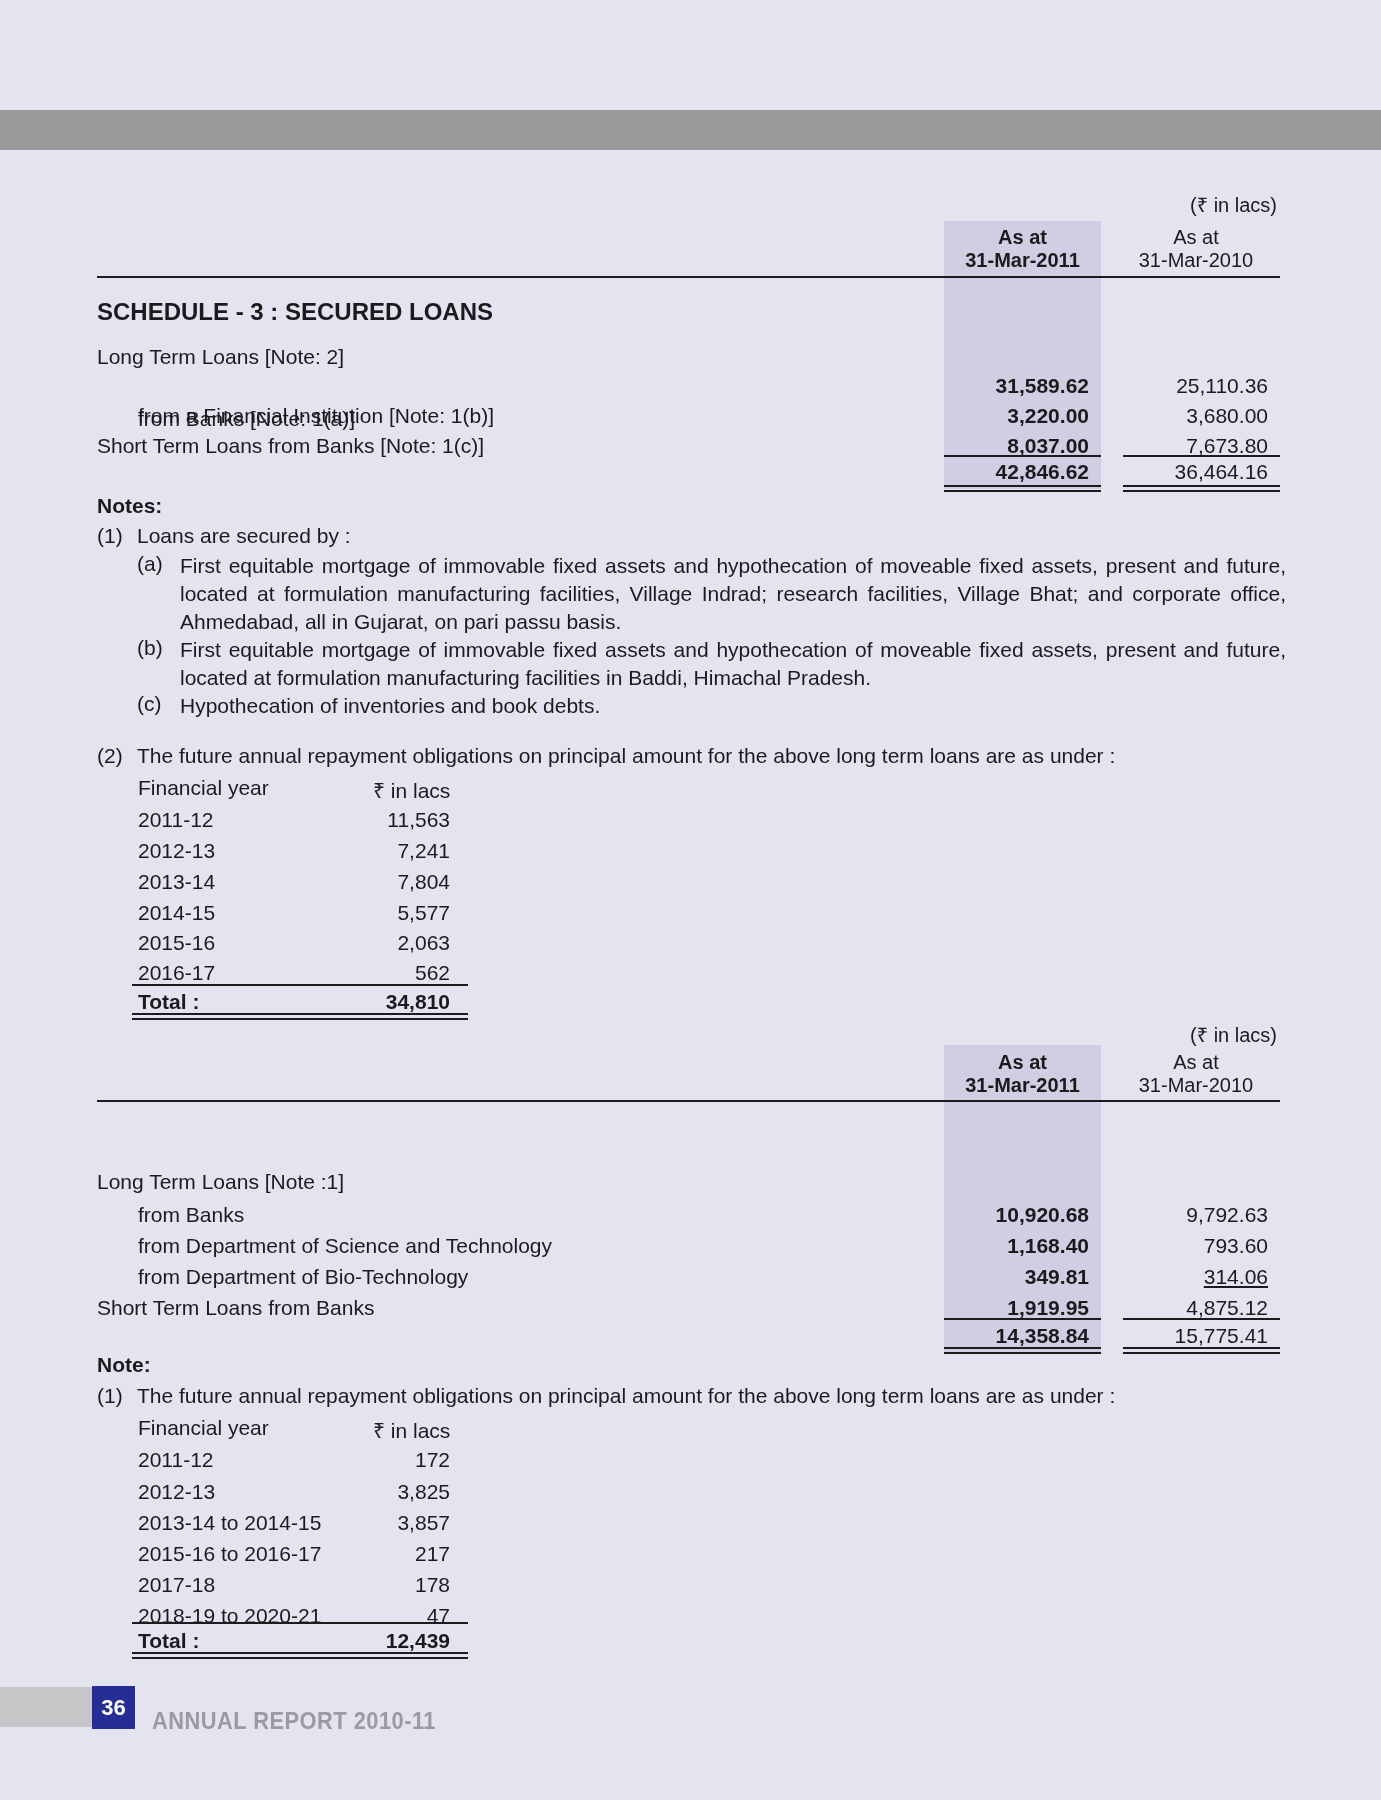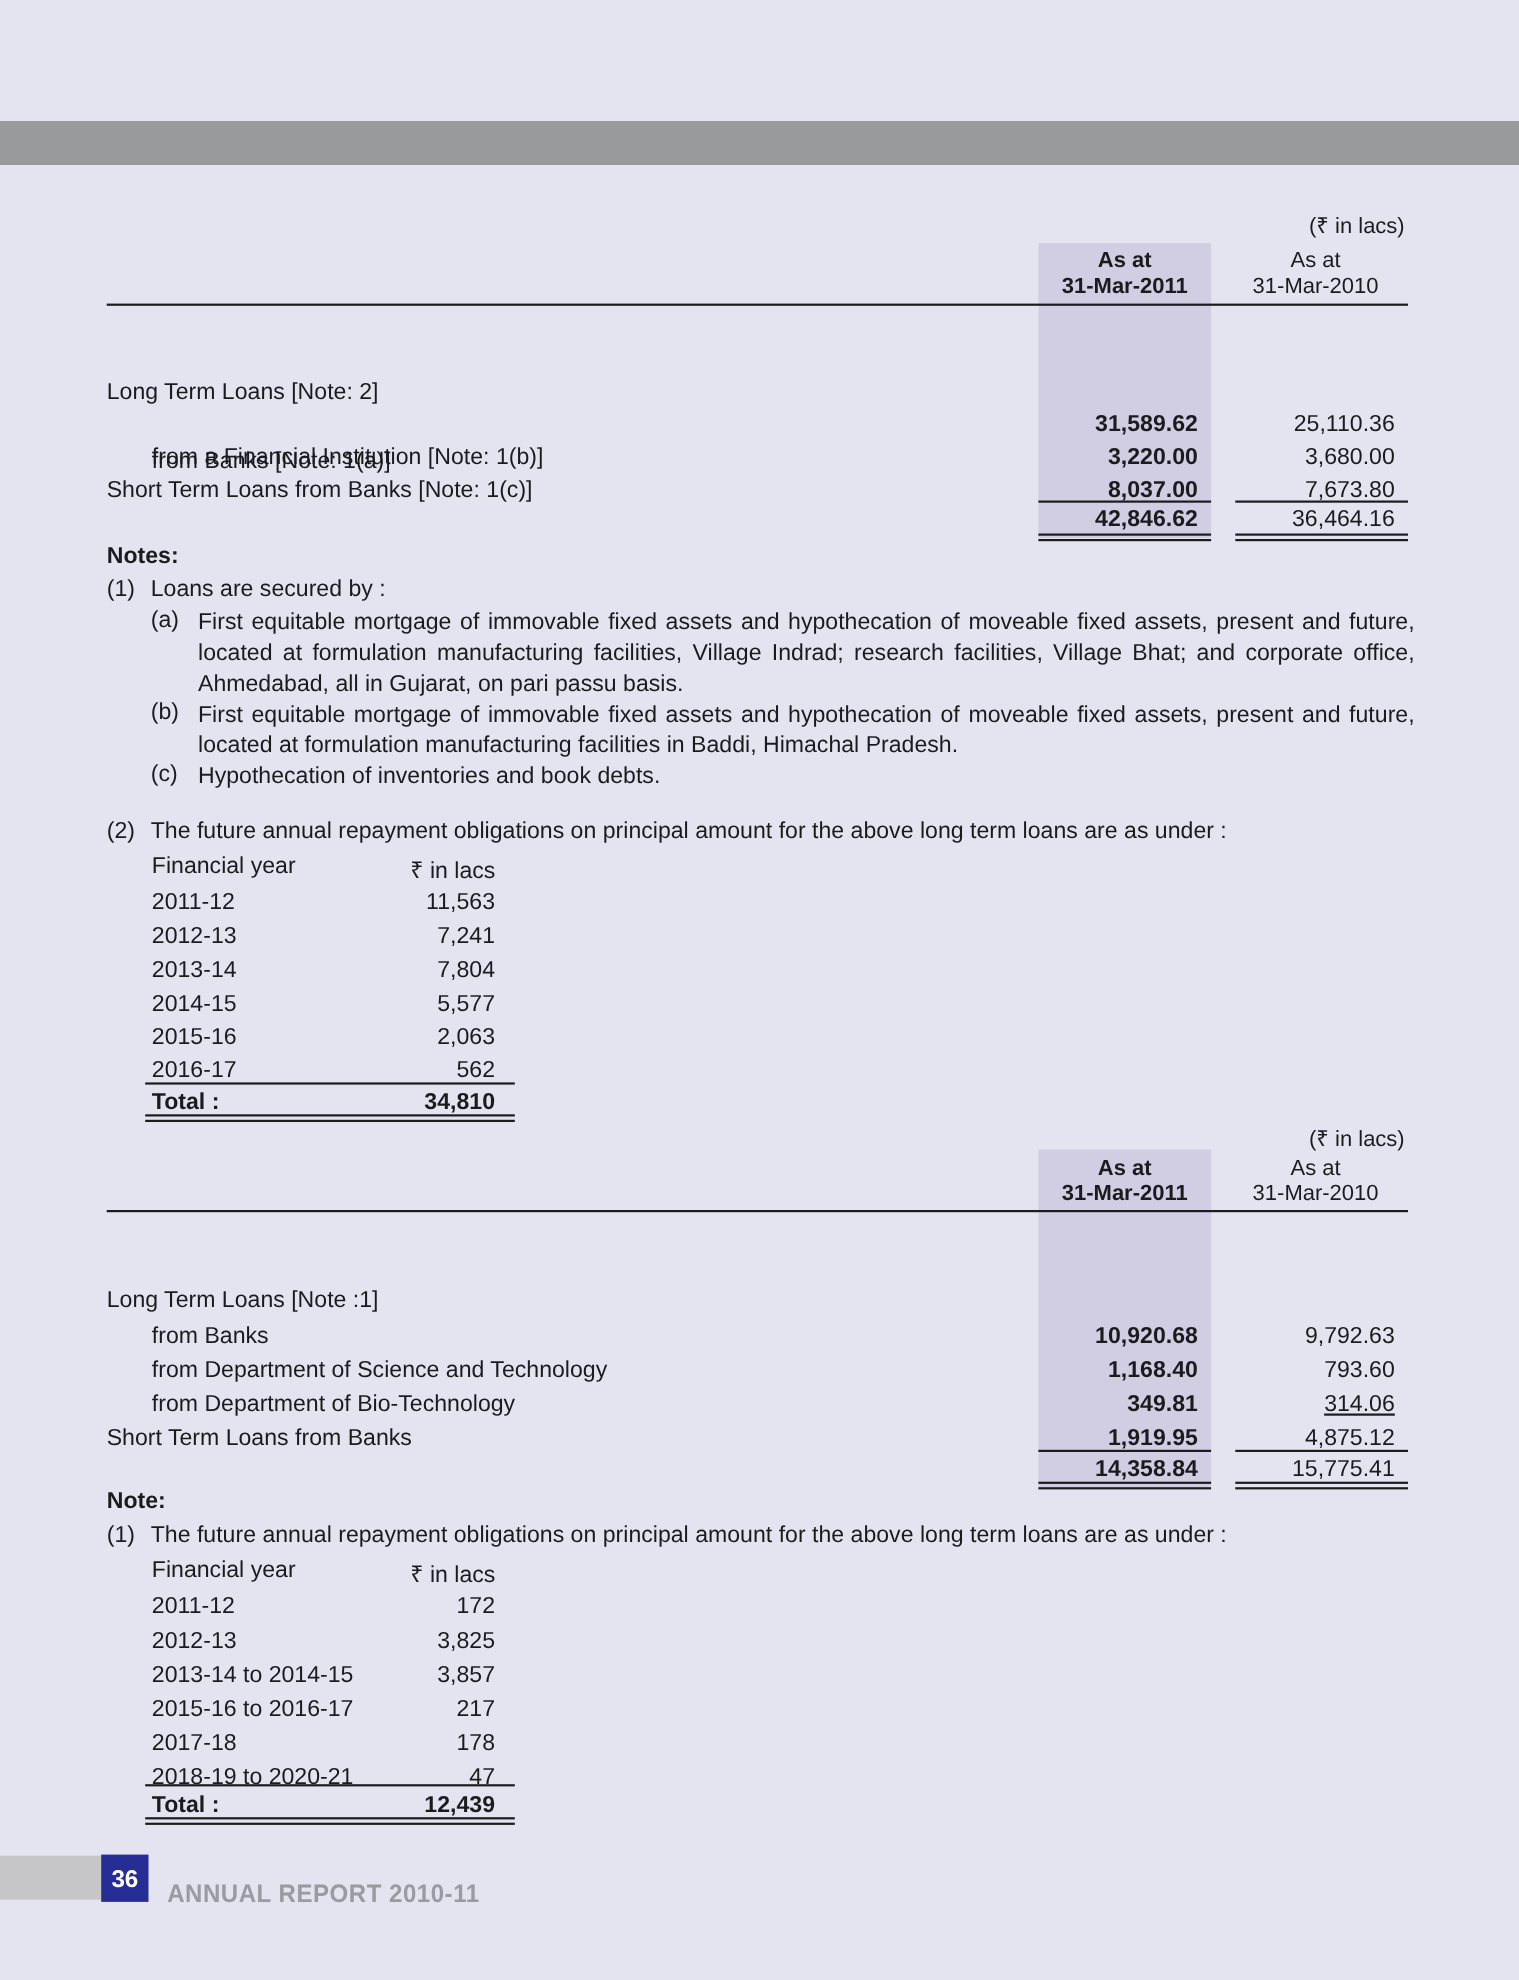--- a/index.html
+++ b/index.html
@@ -42,20 +42,21 @@
 
   <div class="hl" style="top:221px; height:268px;"></div>
 
   <div class="ch11" style="top:226px;">As at</div>
   <div class="ch11" style="top:249px;">31-Mar-2011</div>
   <div class="ch10" style="top:226px;">As at</div>
   <div class="ch10" style="top:249px;">31-Mar-2010</div>
 
   <div class="rule" style="top:276px; left:97px; width:1183px;"></div>
 
+  <div class="title" style="top:298px;">SCHEDULE - 3 : SECURED LOANS</div>
 
   <div class="lab0" style="top:345px;">Long Term Loans [Note: 2]</div>
 
   <div class="lab1" style="top:374px;margin-top:33px;">from Banks [Note: 1(a)]</div>
   <div class="v11" style="top:374px;">31,589.62</div>
   <div class="v10" style="top:374px;">25,110.36</div>
 
   <div class="lab1" style="top:404px;">from a Financial Institution [Note: 1(b)]</div>
   <div class="v11" style="top:404px;">3,220.00</div>
   <div class="v10" style="top:404px;">3,680.00</div>

